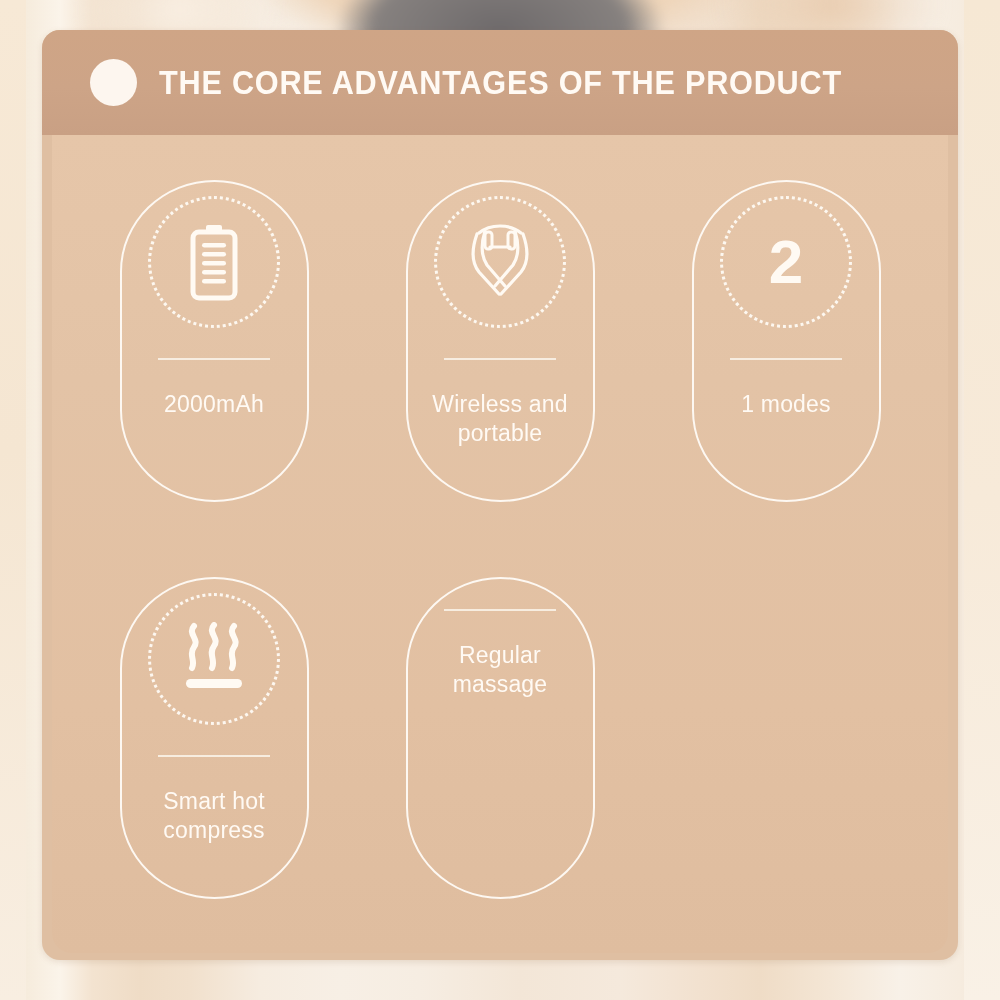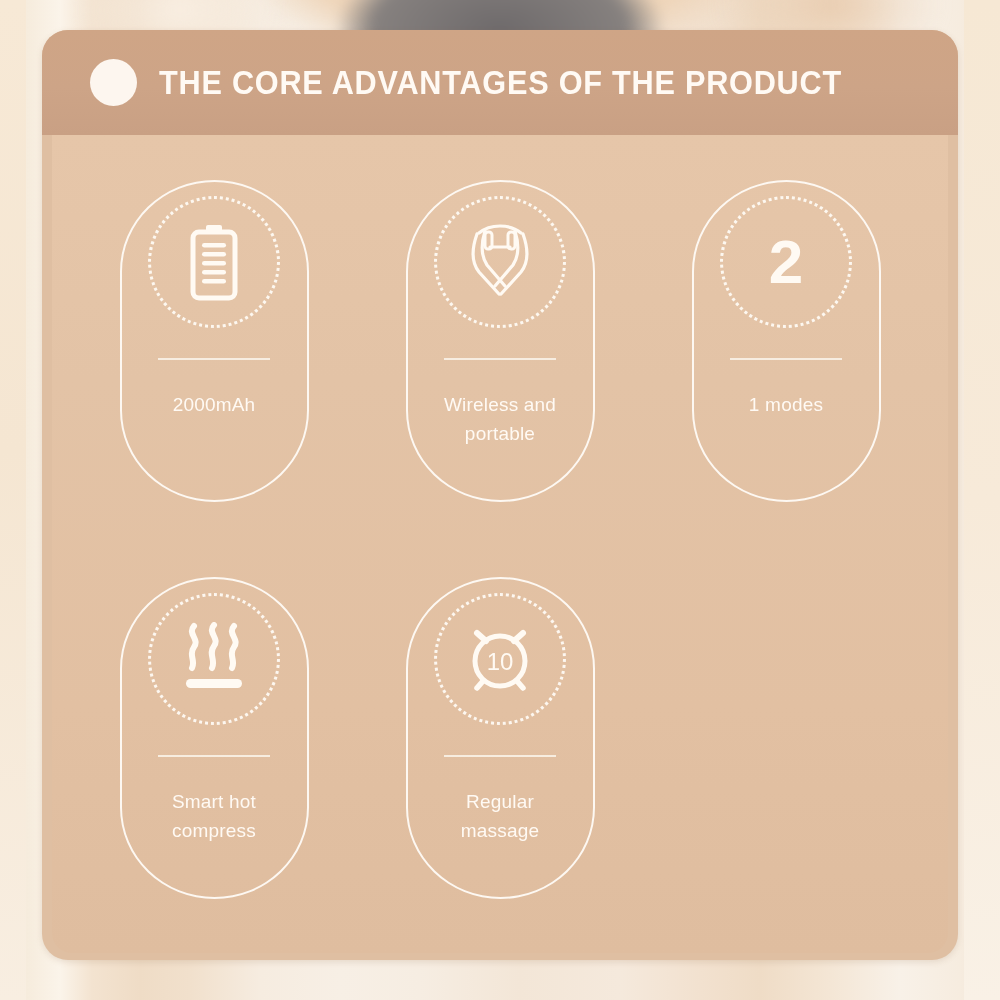--- a/index.html
+++ b/index.html
@@ -70,21 +70,21 @@
     background: linear-gradient(180deg, #f6e8d4 0%, #f7ead9 50%, #f9f1e6 100%);
   }
 
   
   .panel {
     position: absolute;
     left: 42px;
     top: 30px;
     width: 916px;
     height: 930px;
-    border-radius: 26px;
+    border-radius: 18px;
     overflow: hidden;
     background: #dfbfa2;
     box-shadow: 0 2px 6px rgba(150,110,75,0.18);
   }
 
   .panel-header {
     position: absolute;
     left: 0; top: 0;
     width: 100%;
     height: 105px;
@@ -182,21 +182,21 @@
     background: #f8efe4;
     margin-top: 30px;
     opacity: 0.95;
   }
 
   .card-label {
     margin-top: 30px;
     width: 150px;
     text-align: center;
     color: #fffaf4;
-    font-size: 19px;
+    font-size: 23px;
     line-height: 29px;
     letter-spacing: 0.2px;
   }
   .card-label.two-line { }
 </style>
 </head>
 <body>
 
 <div id="stage">
 
@@ -267,30 +267,20 @@
               <path d="M40 3c-7 8 6 13 0 21-6 8 2 14-2 22" stroke="#fffaf3" stroke-width="6" stroke-linecap="round"></path>
               <path d="M60 4c-7 8 6 13 0 21-6 8 2 13-2 21" stroke="#fffaf3" stroke-width="6" stroke-linecap="round"></path>
               <rect x="12" y="57" width="56" height="9" rx="4.5" fill="#fffaf3"></rect>
             </svg>
           </div>
           <div class="divider"></div>
           <div class="card-label two-line">Smart hot<br>compress</div>
         </div>
 
         <div class="card">
-          <div class="icon-ring">
-            <svg width="84" height="84" viewBox="0 0 84 84" fill="none">
-              <circle cx="42" cy="44" r="25" stroke="#fffaf3" stroke-width="5"></circle>
-              <path d="M19 16l9 8" stroke="#fffaf3" stroke-width="6" stroke-linecap="round"></path>
-              <path d="M65 16l-9 8" stroke="#fffaf3" stroke-width="6" stroke-linecap="round"></path>
-              <path d="M25 64l-6 7" stroke="#fffaf3" stroke-width="5.5" stroke-linecap="round"></path>
-              <path d="M59 64l6 7" stroke="#fffaf3" stroke-width="5.5" stroke-linecap="round"></path>
-              <text x="42" y="53" text-anchor="middle" font-family="Liberation Sans, sans-serif" font-size="24" fill="#fffaf3">10</text>
-            </svg>
-          </div>
           <div class="divider"></div>
           <div class="card-label two-line">Regular<br>massage</div>
         </div>
 
       </div>
     </div>
   </div>
 </div>
 
 </body></html>

